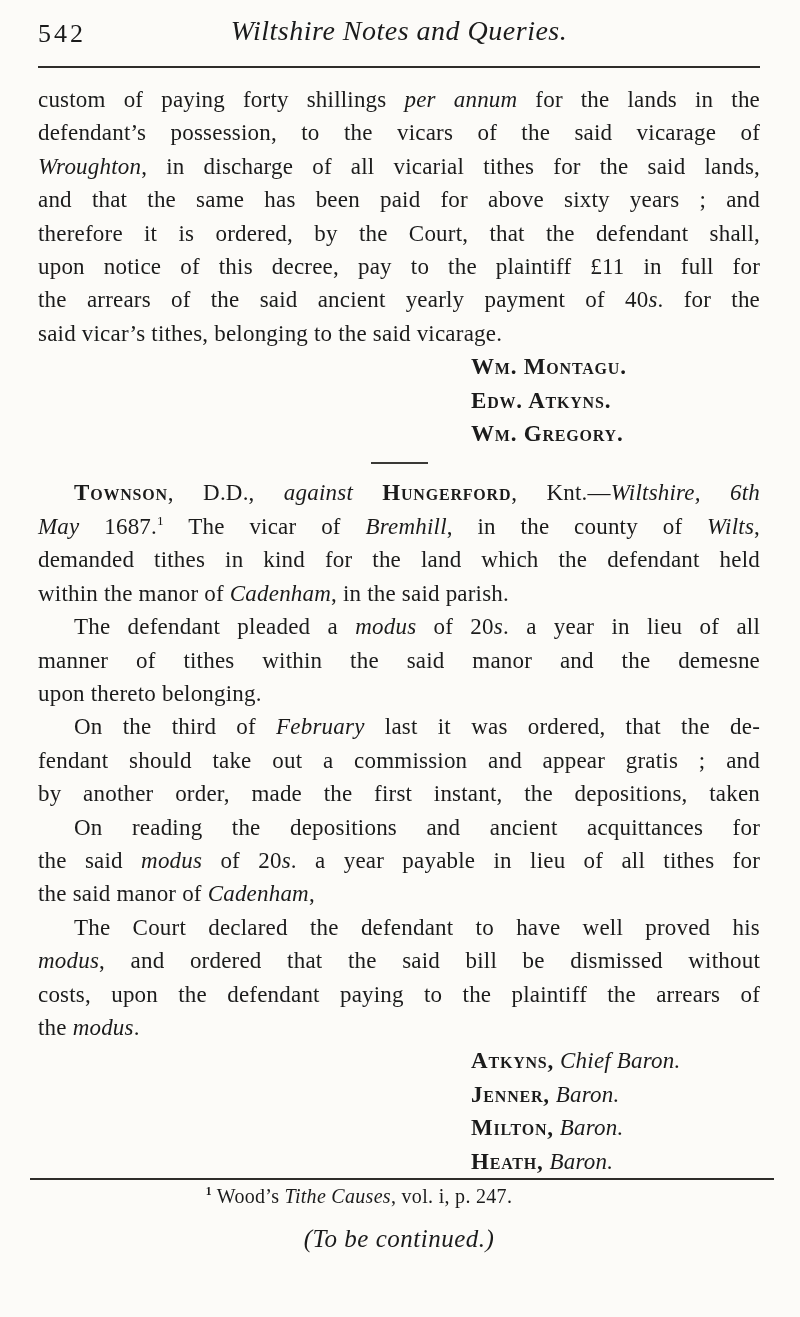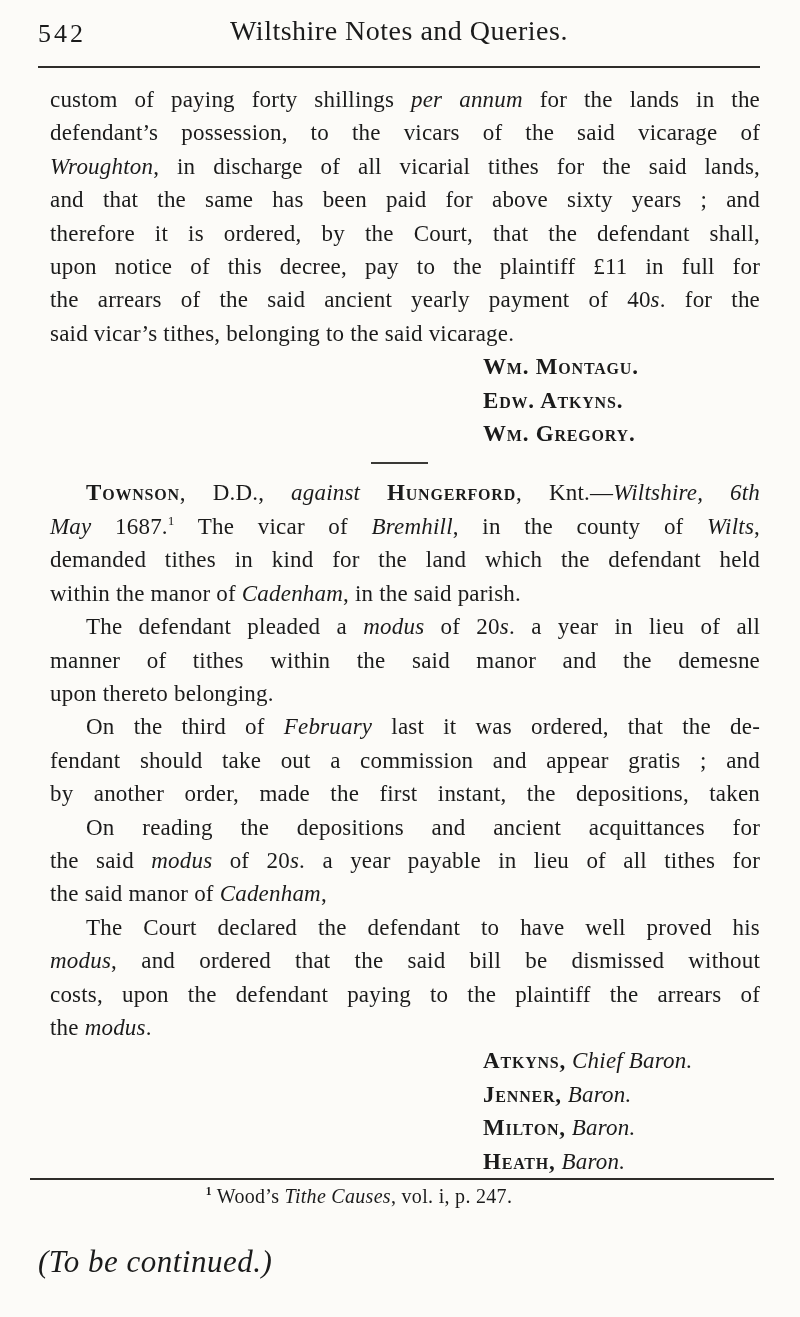--- a/index.html
+++ b/index.html
@@ -20,32 +20,33 @@
     overflow: hidden;
   }
   .header { position: relative; height: 46px; }
   .pagenum {
     position: absolute; left: 0; top: 6px;
     font-size: 26px; letter-spacing: 3px;
   }
   .running-title {
     position: absolute; left: 0; right: 0; top: 2px;
     text-align: center;
+    font-style: italic;
     font-size: 28px;
     letter-spacing: 0.5px;
   }
   .rule { border-top: 2px solid var(--rule); }
   .header-rule { margin-top: 7px; }
   .body {
     margin-top: 15px;
     font-size: 23px;
     line-height: 33.4px;
     letter-spacing: 0.2px;
   }
-  .line { text-align: justify; text-align-last: justify; margin-left: 12px; }
+  .line { text-align: justify; text-align-last: justify; }
   .line.last { text-align-last: left; }
   .line.indent { text-indent: 36px; }
   .sc { font-variant: small-caps; letter-spacing: 0.8px; font-weight: bold; }
   sup { font-size: 58%; vertical-align: super; line-height: 0; }
   .sigs { margin-left: 433px; }
   .sigs .line { text-align: left; text-align-last: left; }
   .divider {
     width: 57px;
     border-top: 2px solid #3a3936;
     margin: 12px auto 12px auto;
@@ -53,24 +54,24 @@
   .footnote-rule { width: 744px; margin-left: -8px; }
   .footnote {
     margin-top: 5px;
     text-align: center;
     font-size: 20px;
     letter-spacing: 0.3px;
     transform: translateX(-40px);
   }
   .footnote sup { font-weight: bold; }
   .continued {
-    margin-top: 36px;
-    text-align: left;
+    margin-top: 17px;
+    text-align: center;
     font-style: italic;
-    font-size: 31px;
+    font-size: 25px;
     letter-spacing: 0.5px;
   }
 </style>
 </head>
 <body>
 
 <div class="page">
 
   <div class="header">
     <span class="pagenum">542</span>

